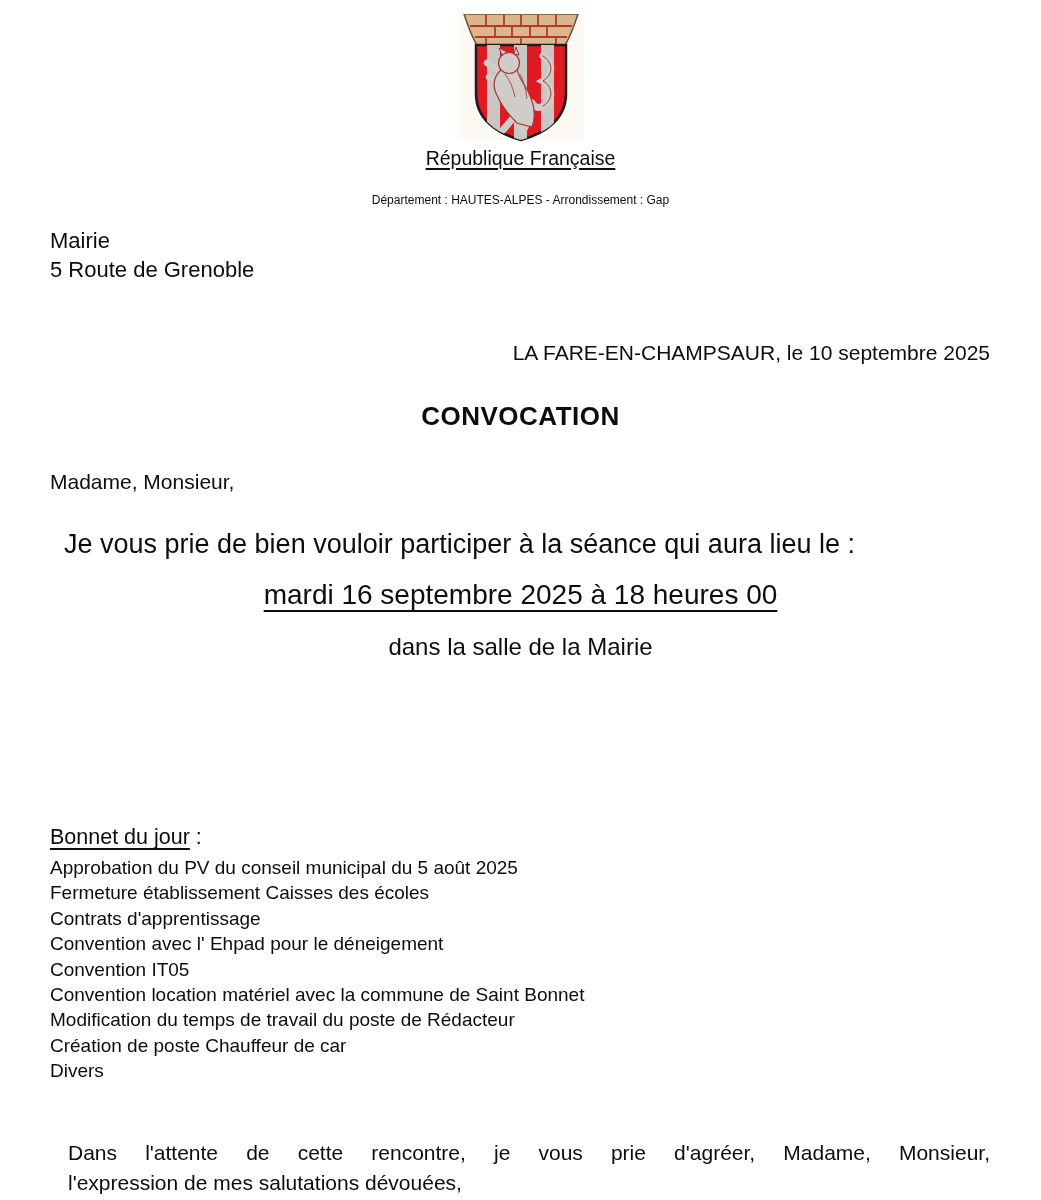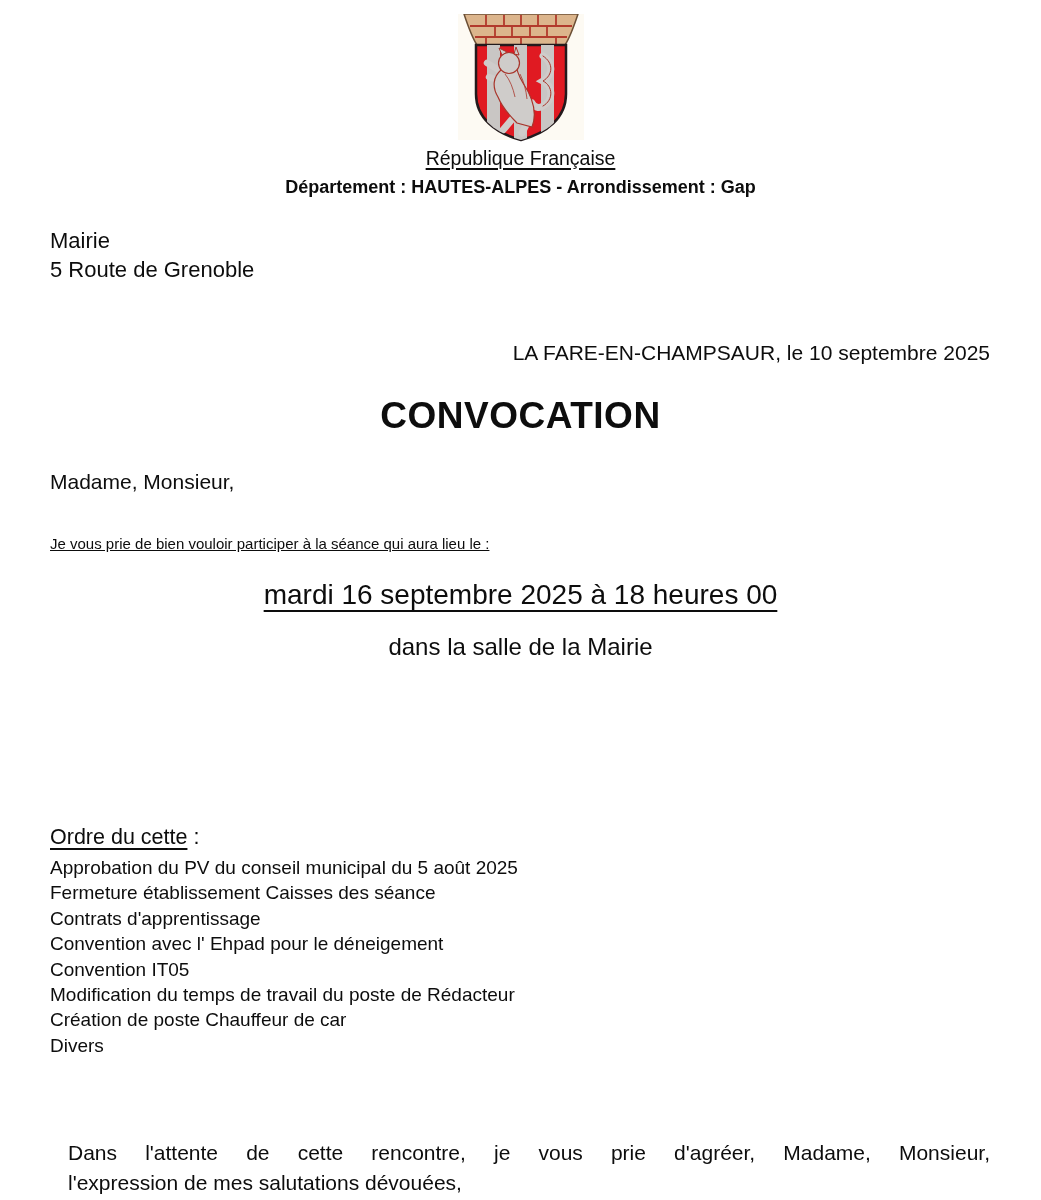--- a/index.html
+++ b/index.html
@@ -28,56 +28,54 @@
 
   .republic-line {
     top: 131px;
     font-size: 19.5px;
     line-height: 26px;
     text-decoration: underline;
     text-underline-offset: 3px;
     text-decoration-thickness: 1.5px;
   }
   .department-line {
-    top: 161px;
-    font-size: 18px;
+    top: 174px;
+    font-size: 12px;
     line-height: 24px;
-    font-weight: bold;
   }
   .sender {
     top: 212px;
     left: 50px;
     font-size: 22px;
     line-height: 29px;
   }
   .dateline {
     top: 325px;
     right: 51px;
     font-size: 21px;
     line-height: 28px;
   }
   .doc-title {
     top: 382px;
-    font-size: 37px;
+    font-size: 26px;
     font-weight: bold;
     line-height: 40px;
     letter-spacing: 0.5px;
   }
   .salutation {
     top: 454px;
     left: 50px;
     font-size: 21px;
     line-height: 28px;
   }
   .intro {
     top: 516px;
-    left: 50px;
-    font-size: 15px;
-    line-height: 28px;
-    text-decoration: underline;
+    left: 64px;
+    font-size: 27px;
+    line-height: 28px;
   }
   .meeting-datetime {
     top: 564px;
     font-size: 28px;
     line-height: 34px;
   }
   .meeting-datetime span {
     text-decoration: underline;
     text-underline-offset: 6px;
     text-decoration-thickness: 2px;
@@ -178,27 +176,28 @@
 
   <div class="abs intro">Je vous prie de bien vouloir participer à la séance qui aura lieu le :</div>
 
   <div class="abs centered meeting-datetime">
     <span>mardi 16 septembre 2025 à 18 heures 00</span>
   </div>
   <div class="abs centered meeting-location">dans la salle de la Mairie</div>
 
   <div class="abs agenda">
     <div class="agenda-heading">
-      <span class="u">Ordre du cette</span><span> :</span>
+      <span class="u">Bonnet du jour</span><span> :</span>
     </div>
     <div class="agenda-item">Approbation du PV du conseil municipal du 5 août 2025</div>
-    <div class="agenda-item">Fermeture établissement Caisses des séance</div>
+    <div class="agenda-item">Fermeture établissement Caisses des écoles</div>
     <div class="agenda-item">Contrats d'apprentissage</div>
     <div class="agenda-item">Convention avec l' Ehpad pour le déneigement</div>
     <div class="agenda-item">Convention IT05</div>
+    <div class="agenda-item">Convention location matériel avec la commune de Saint Bonnet</div>
     <div class="agenda-item">Modification du temps de travail du poste de Rédacteur</div>
     <div class="agenda-item">Création de poste Chauffeur de car</div>
     <div class="agenda-item">Divers</div>
   </div>
 
   <div class="abs closing">
     <div class="j">Dans l'attente de cette rencontre, je vous prie d'agréer, Madame, Monsieur,</div>
     <div>l'expression de mes salutations dévouées,</div>
   </div>
 

